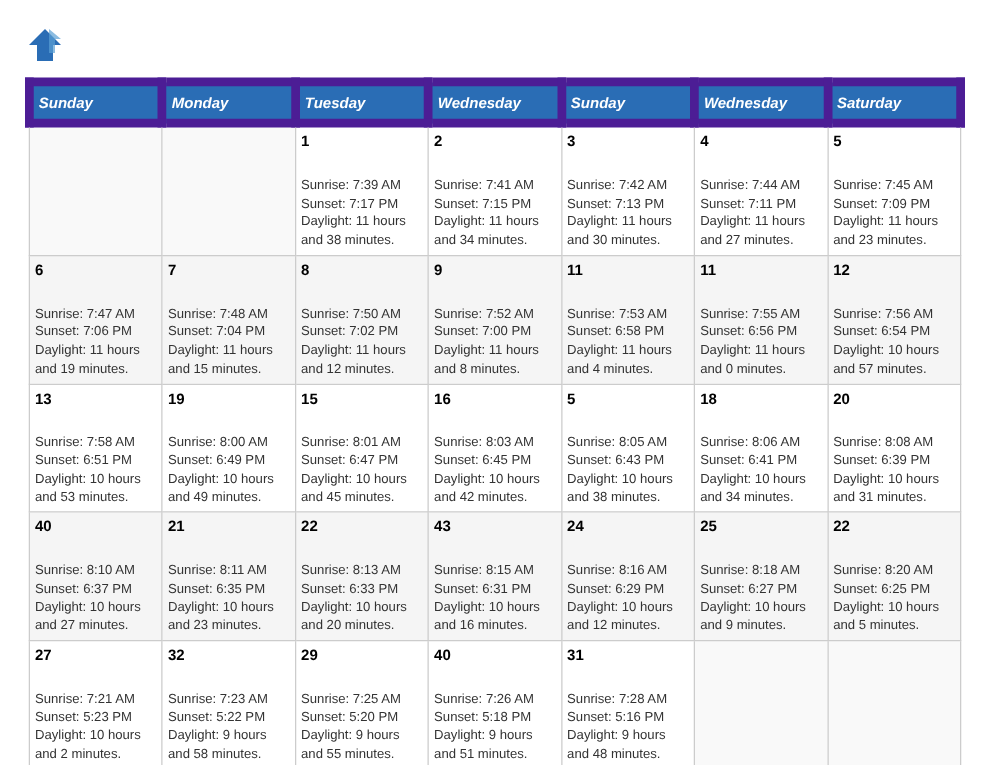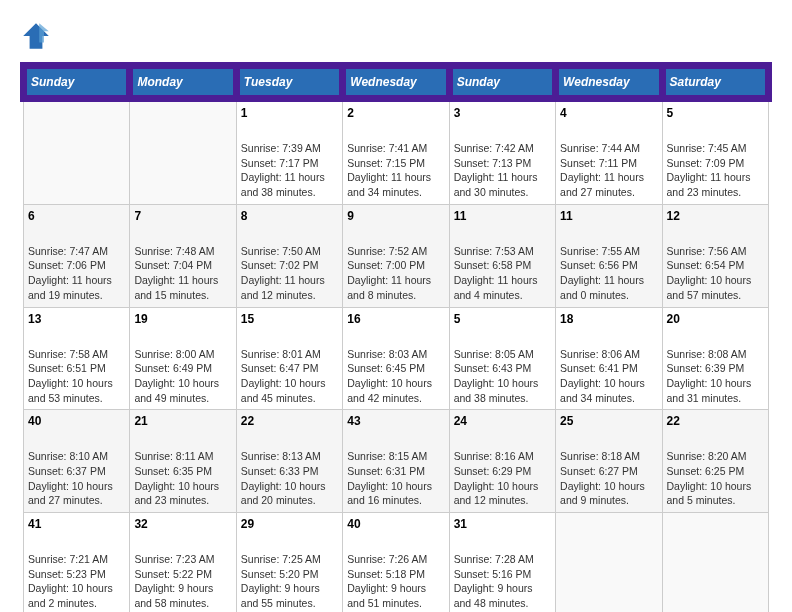--- a/index.html
+++ b/index.html
@@ -221,21 +221,21 @@
           <span class="day-number">25</span>
           <div class="day-info">Sunrise: 8:18 AM<br>Sunset: 6:27 PM<br>Daylight: 10 hours and 9 minutes.</div>
         </td>
         <td>
           <span class="day-number">22</span>
           <div class="day-info">Sunrise: 8:20 AM<br>Sunset: 6:25 PM<br>Daylight: 10 hours and 5 minutes.</div>
         </td>
       </tr>
       <tr>
         <td>
-          <span class="day-number">41</span>
+          <span class="day-number">27</span>
           <div class="day-info">Sunrise: 7:21 AM<br>Sunset: 5:23 PM<br>Daylight: 10 hours and 2 minutes.</div>
         </td>
         <td>
           <span class="day-number">32</span>
           <div class="day-info">Sunrise: 7:23 AM<br>Sunset: 5:22 PM<br>Daylight: 9 hours and 58 minutes.</div>
         </td>
         <td>
           <span class="day-number">29</span>
           <div class="day-info">Sunrise: 7:25 AM<br>Sunset: 5:20 PM<br>Daylight: 9 hours and 55 minutes.</div>
         </td>

